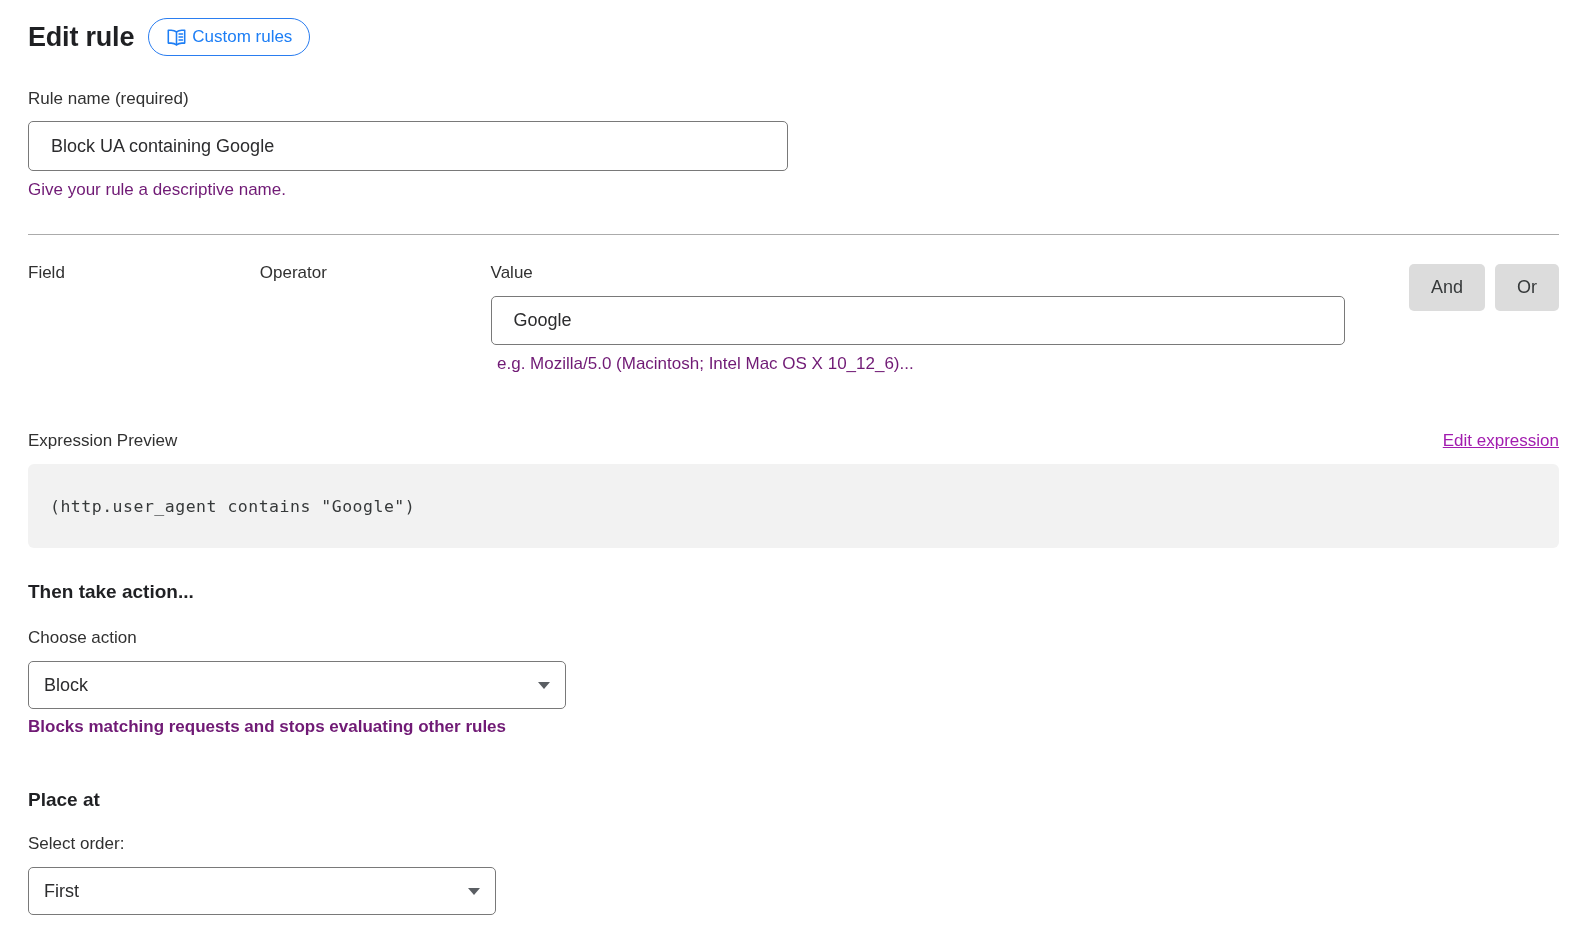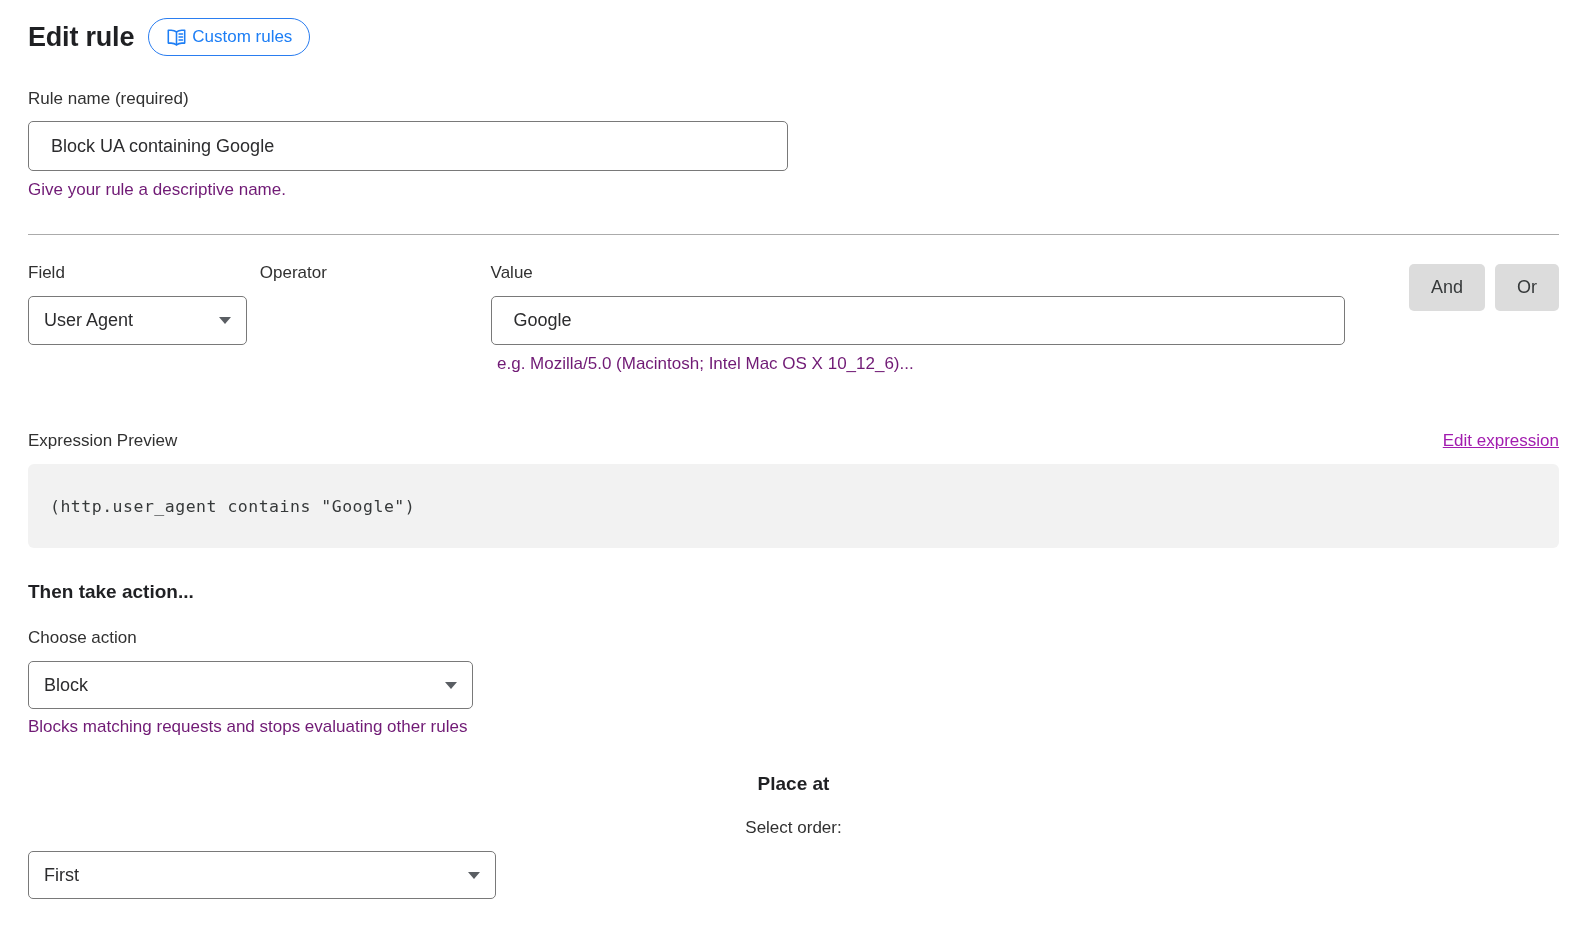--- a/index.html
+++ b/index.html
@@ -167,25 +167,25 @@
   }
 
   
   .section-heading {
     font-size: 19px;
     font-weight: 700;
     color: #1f2023;
   }
   .action-section { margin-top: 33px; }
   .action-section .field-label { margin-top: 25px; }
-  .action-section .select-box { width: 445px; height: 48px; margin-top: 13px; }
-  .action-section .helper-text { margin-top: 8px; }
-
-  
-  .placement-section { margin-top: 36px; text-align: center; }
+  .action-section .select-box { width: 538px; height: 48px; margin-top: 13px; }
+  .action-section .helper-text { margin-top: 8px; font-weight: bold; }
+
+  
+  .placement-section { margin-top: 52px; }
   .placement-section .field-label { margin-top: 23px; }
   .placement-section .select-box { width: 468px; height: 48px; margin-top: 13px; }
 </style>
 </head>
 <body>
 
 <div class="page">
   <div class="content">
 
     <div class="header-row">
@@ -208,24 +208,20 @@
       <label class="field-label">Rule name (required)</label>
       <input class="text-input" type="text" value="Block UA containing Google" style="">
       <div class="helper-text">Give your rule a descriptive name.</div>
     </div>
 
     <hr class="divider">
 
     <div class="condition-row">
       <div class="cond-col col-field">
         <label class="field-label">Field</label>
-        <div class="select-box">
-          <span>User Agent</span>
-          <span class="caret"></span>
-        </div>
       </div>
       <div class="cond-col col-op">
         <label class="field-label">Operator</label>
       </div>
       <div class="cond-col col-value">
         <label class="field-label">Value</label>
         <input class="text-input" type="text" value="Google" style="">
       </div>
       <div class="logic-buttons">
         <button class="gray-button">And</button>

